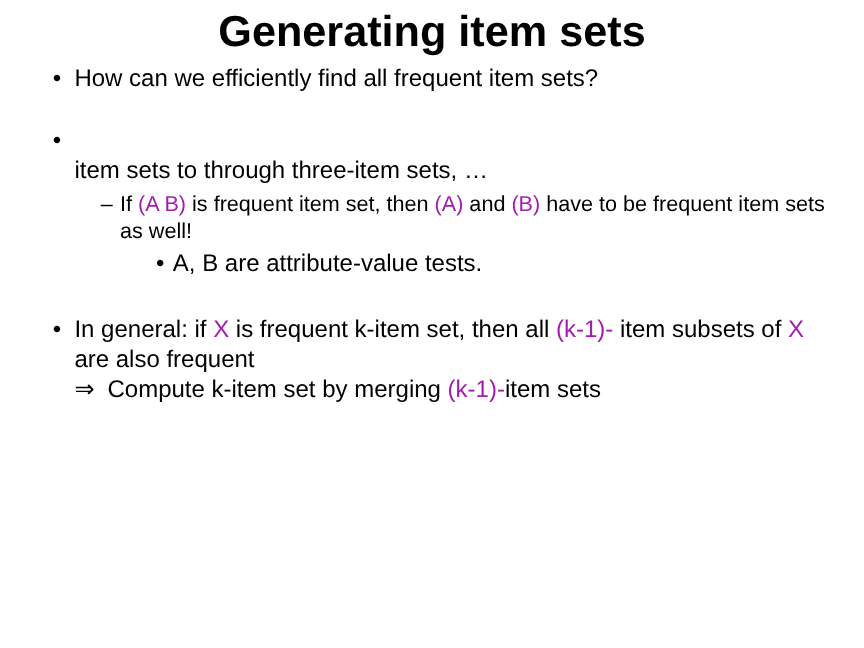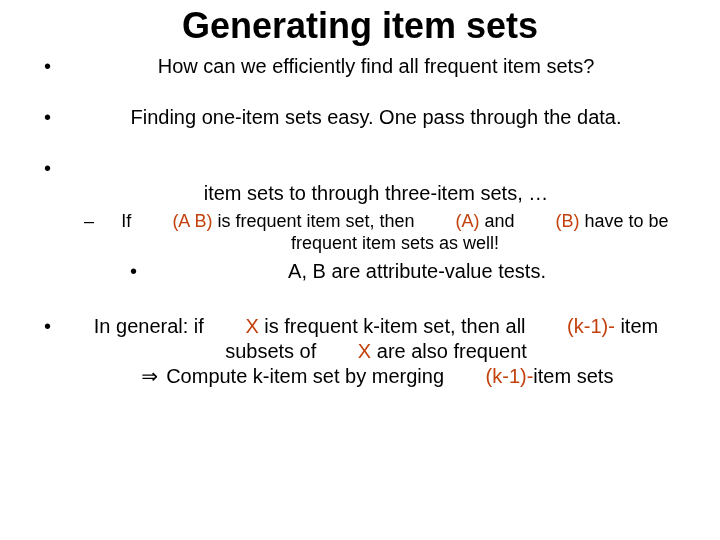--- a/index.html
+++ b/index.html
@@ -29,21 +29,20 @@
     list-style: none;
     margin: 0;
     padding: 0 0 0 14px;
     font-size: 20px;
     line-height: 1.25;
   }
   ul.top > li {
     position: relative;
     padding-left: 18px;
     margin: 0 0 26px 0;
-    text-align: center;
   }
   ul.top > li::before {
     content: "•";
     position: absolute;
     left: 0;
     top: 0;
   }
   ul.dash {
     list-style: none;
     margin: 4px 0 0 0;
@@ -70,21 +69,21 @@
   ul.dot2 > li {
     position: relative;
     padding-left: 14px;
   }
   ul.dot2 > li::before {
     content: "•";
     position: absolute;
     left: 0;
     top: 0;
   }
-  .red { color: #c2410c; margin-left: 36px; }
+  .red { color: #a21caf; }
   .implies {
     font-family: "Times New Roman", serif;
     display: inline-block;
     width: 22px;
   }
 </style>
 </head>
 <body>
 
 <div class="slide">
@@ -92,23 +91,20 @@
   <div class="title">
     <span>Generating item sets</span><br>
   </div>
 
   <ul class="top">
 
     <li>
       <span>How can we efficiently find all frequent item sets?</span>
     </li>
 
-    <li>
-      <span>Finding one-item sets easy. One pass through the data.</span>
-    </li>
 
     <li style="margin-bottom:30px;">
       <br>
       <span>item sets to through three-item sets, …</span>
       <ul class="dash">
         <li>
           <span>If </span><span class="red">(A B)</span><span> is frequent item set, then </span><span class="red">(A)</span><span> and </span><span class="red">(B)</span><span> have to be frequent item sets as well!</span>
           <ul class="dot2">
             <li>
               <span>A, B are attribute-value tests.</span>

